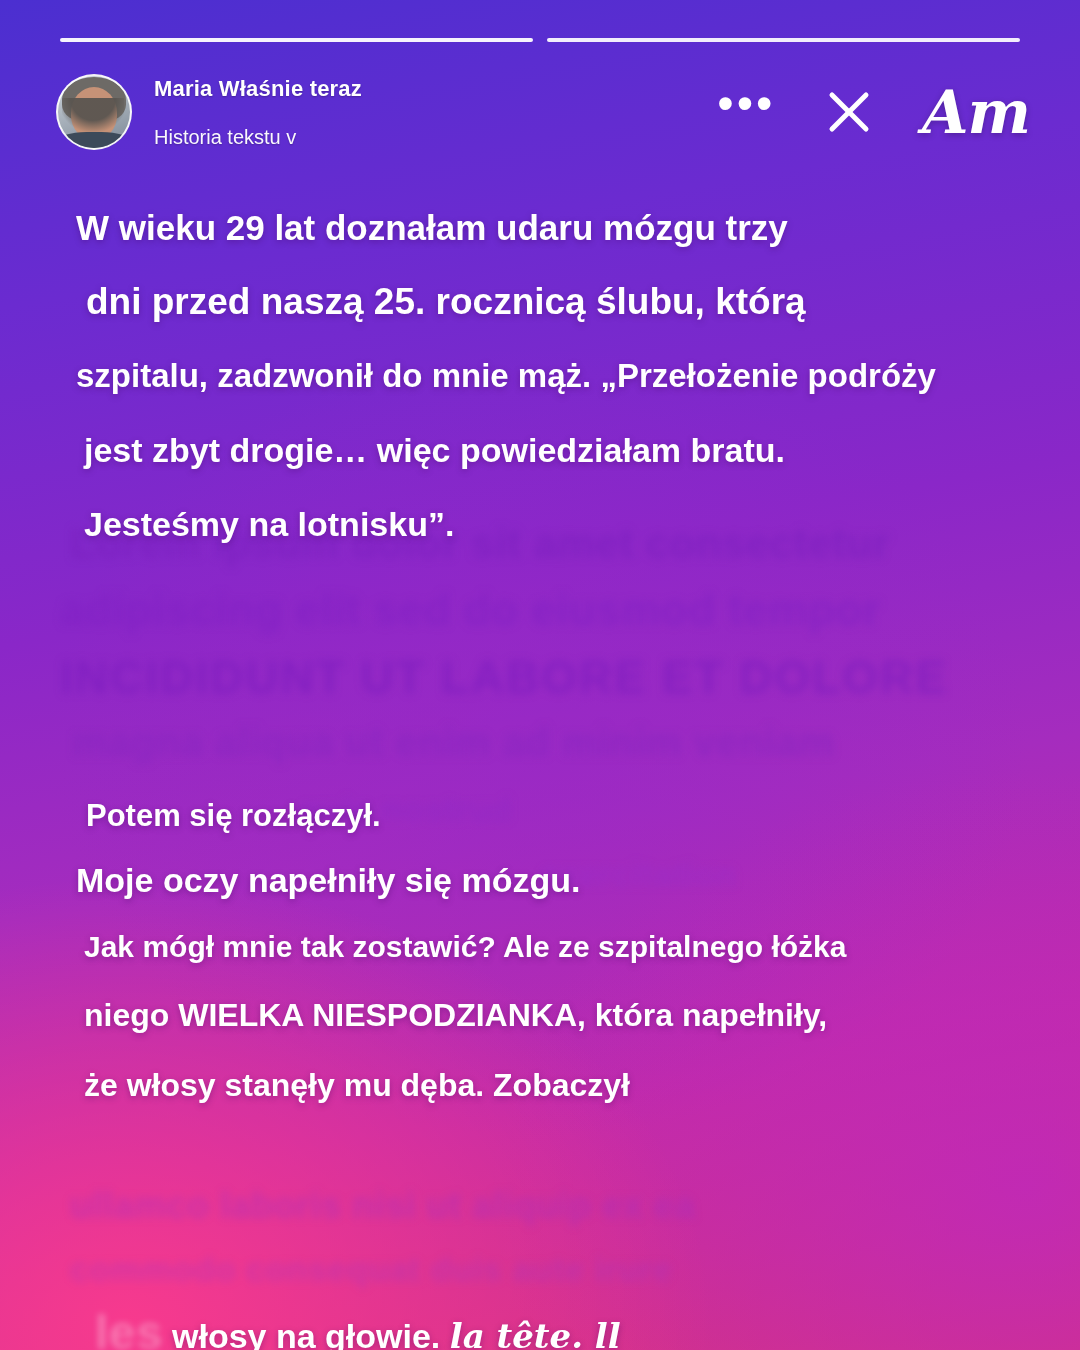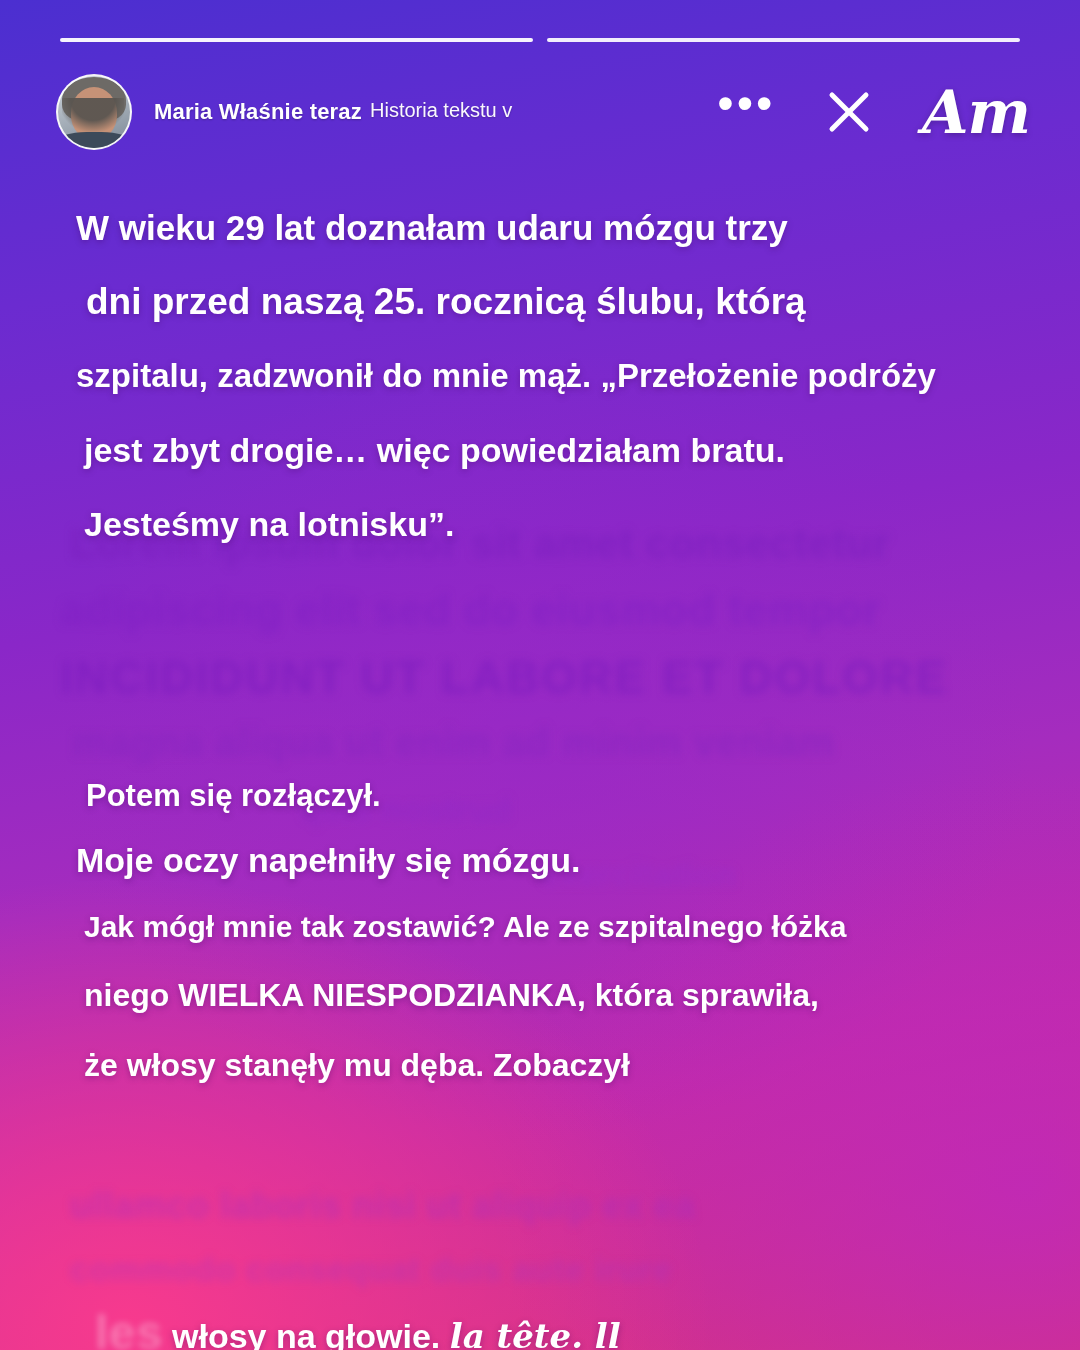--- a/index.html
+++ b/index.html
@@ -113,23 +113,23 @@
     bottom: -8px;
     transform: translateX(-50%);
     width: 74px;
     height: 24px;
     border-radius: 40% 40% 0 0;
     background: #3c4a5a;
   }
   .head-texts {
     margin-left: 22px;
     display: flex;
-    flex-direction: row;
+    flex-direction: column;
     justify-content: center;
-    gap: 8px;
+    gap: 24px;
   }
   .username {
     color: #fff;
     font-size: 22px;
     font-weight: 700;
     letter-spacing: 0.2px;
     text-shadow: 0 1px 2px rgba(0,0,0,0.25);
   }
   .substory {
     color: #fff;
@@ -185,21 +185,21 @@
   }
   .block-a p.l1 { font-size: 35px; }
   .block-a p.l2 { font-size: 37px; padding-left: 10px; }
   .block-a p.l3 { font-size: 33px; padding-left: 14px; }
   .block-a p.l4 { font-size: 33px; padding-left: 0px; }
   .block-a p.l5 { font-size: 34px; padding-left: 8px; }
   .block-a p.l6 { font-size: 34px; padding-left: 8px; }
 
   .block-b {
     position: absolute;
-    top: 576px;
+    top: 596px;
     left: 0;
     right: 0;
   }
   .block-b p { margin: 0 0 12px 0; color: #fff; font-weight: 700; text-shadow: 0 2px 6px rgba(60,0,90,0.35); }
   .block-b p.m1 { font-size: 31px; padding-left: 10px; line-height: 48px; }
   .block-b p.m2 { font-size: 34px; padding-left: 0px; line-height: 56px; }
   .block-b p.m3 { font-size: 30px; padding-left: 8px; line-height: 54px; }
   .block-b p.m4 { font-size: 32px; padding-left: 8px; line-height: 58px; }
   .block-b p.m5 { font-size: 32px; padding-left: 8px; line-height: 58px; }
   .block-b p.m6 { font-size: 32px; padding-left: 8px; line-height: 58px; }
@@ -270,21 +270,21 @@
       <p class="l2">dni przed naszą 25. rocznicą ślubu, którą</p>
       <p class="l4">szpitalu, zadzwonił do mnie mąż. „Przełożenie podróży</p>
       <p class="l5">jest zbyt drogie… więc powiedziałam bratu.</p>
       <p class="l6">Jesteśmy na lotnisku”.</p>
     </div>
 
     <div class="block-b">
       <p class="m1">Potem się rozłączył.</p>
       <p class="m2">Moje oczy napełniły się mózgu.</p>
       <p class="m3">Jak mógł mnie tak zostawić? Ale ze szpitalnego łóżka</p>
-      <p class="m5">niego WIELKA NIESPODZIANKA, która sprawiła,</p>
+      <p class="m5">niego WIELKA NIESPODZIANKA, która napełniły,</p>
       <p class="m6">że włosy stanęły mu dęba. Zobaczył</p>
     </div>
 
     <div class="block-c">
       <span>włosy na głowie.</span>
       <span class="fr">la tête. ll</span>
     </div>
   </div>
 
 </div>

